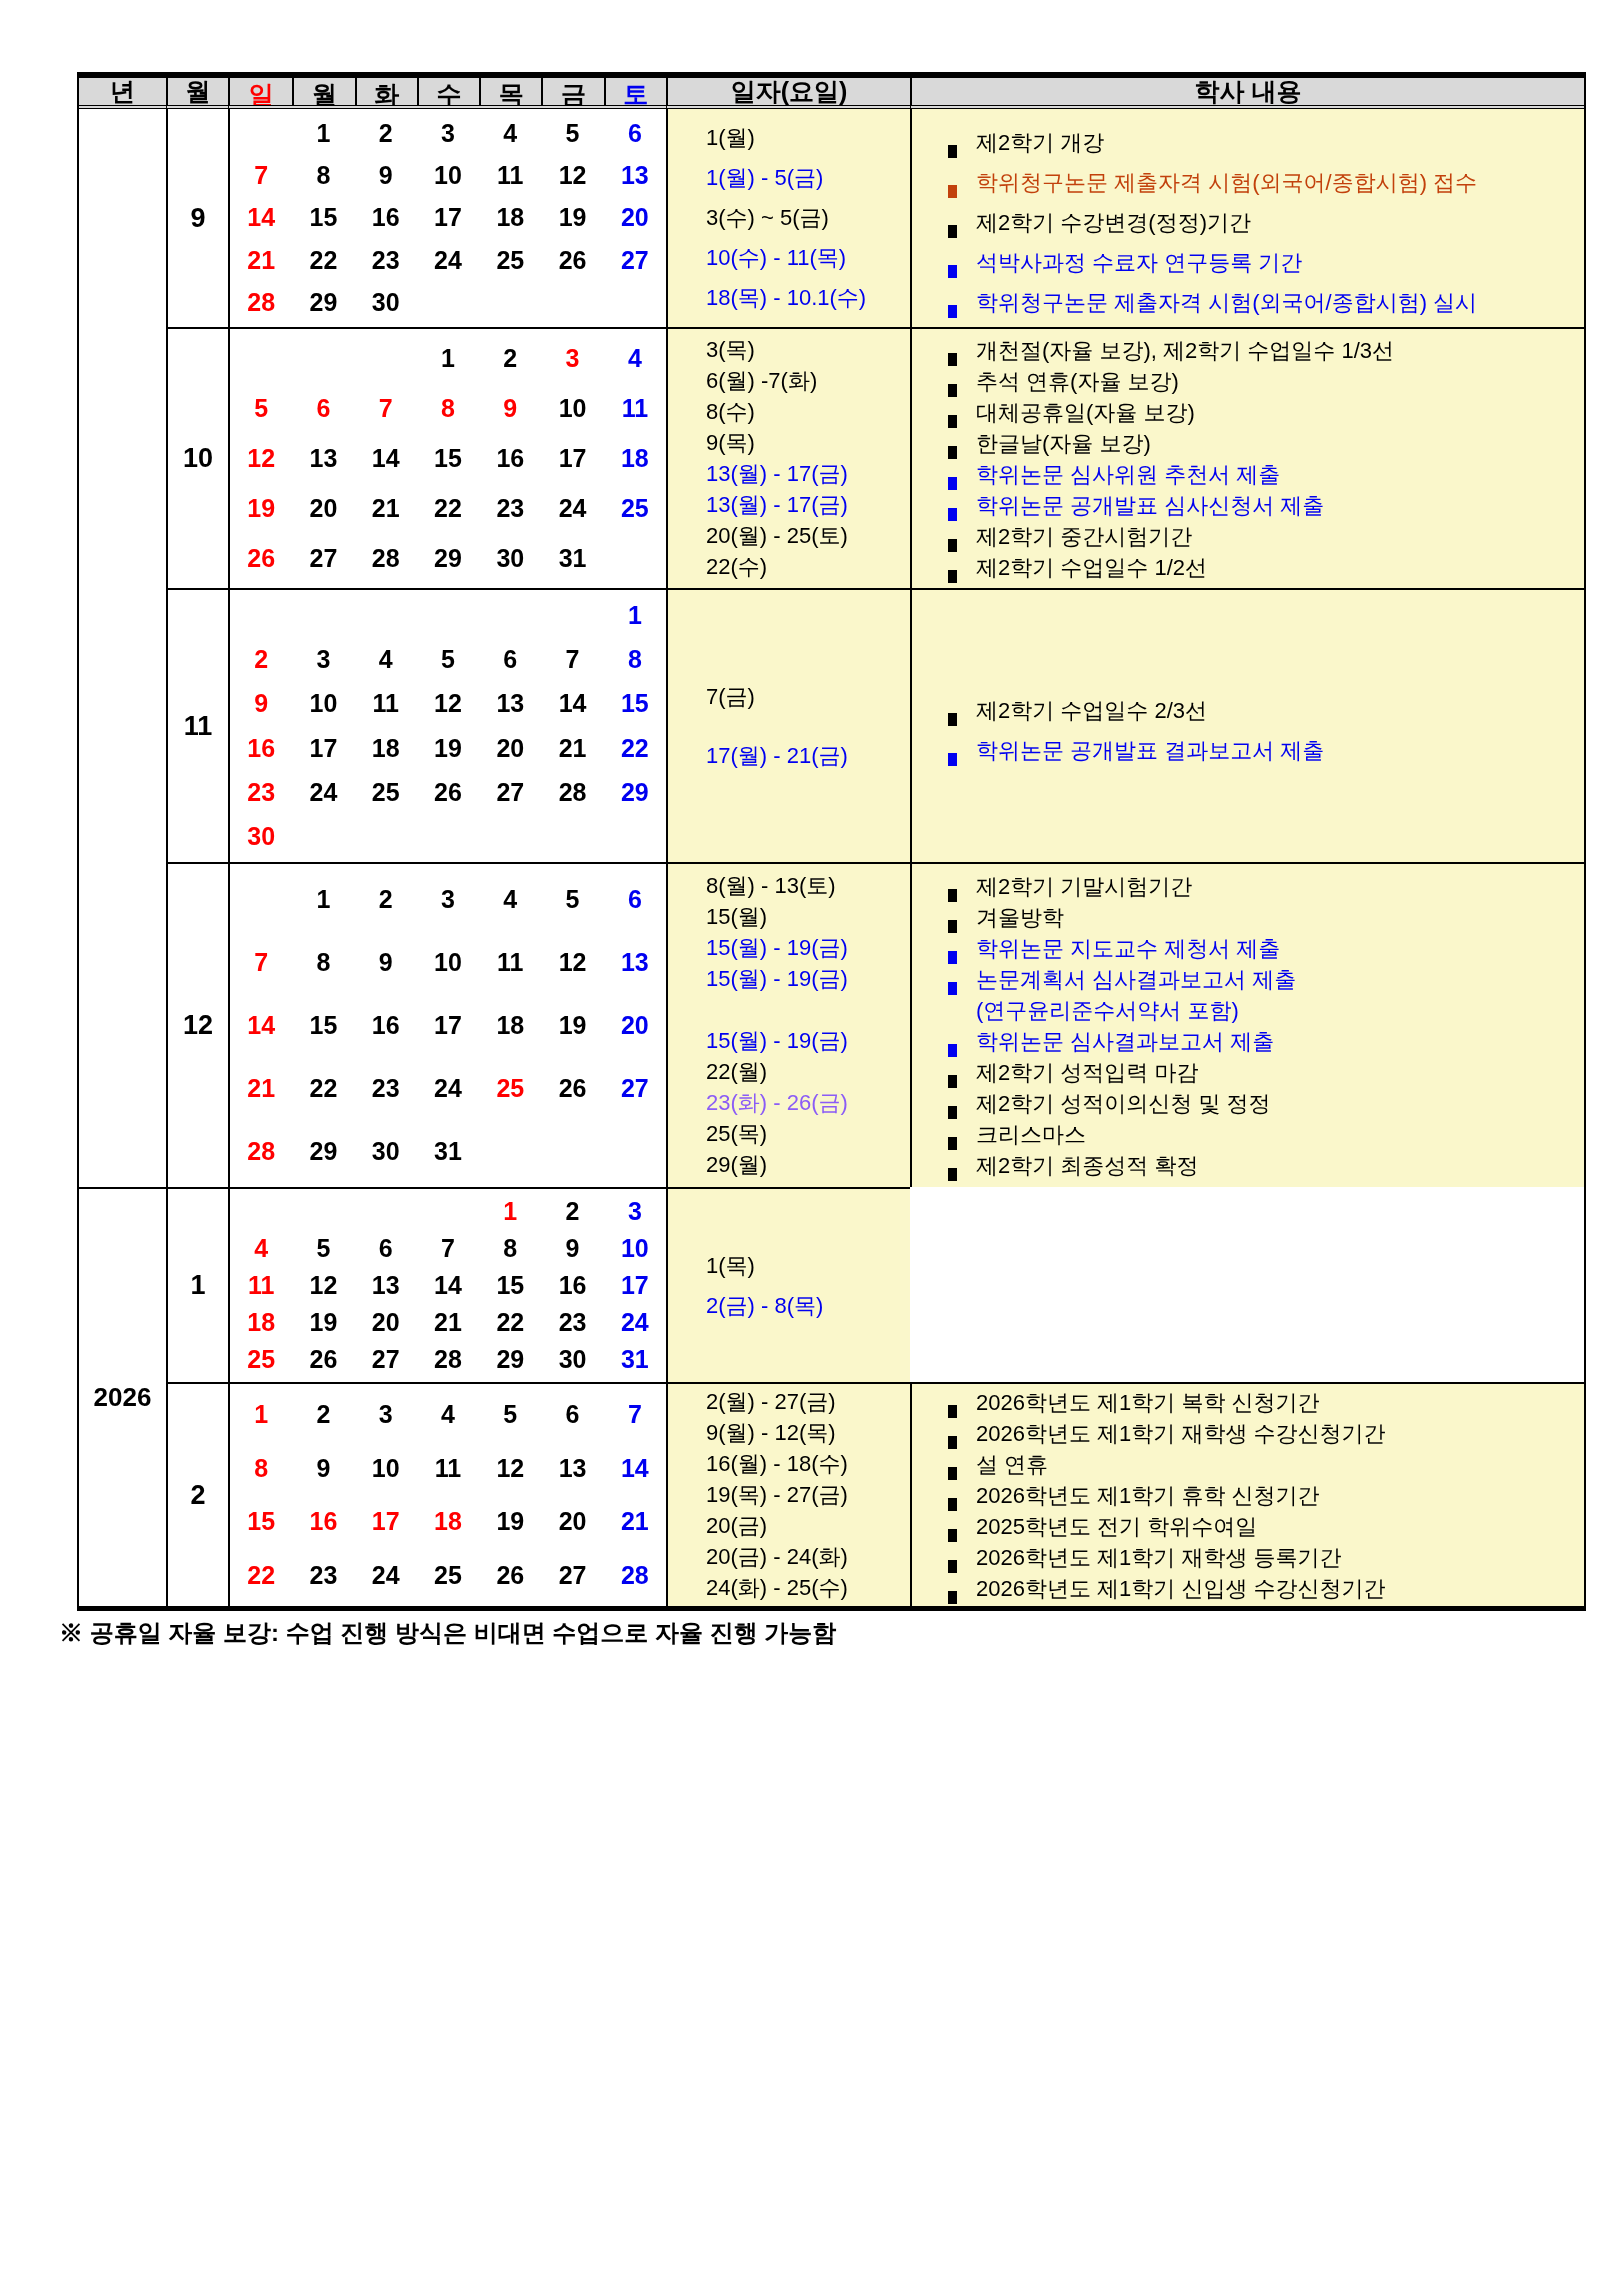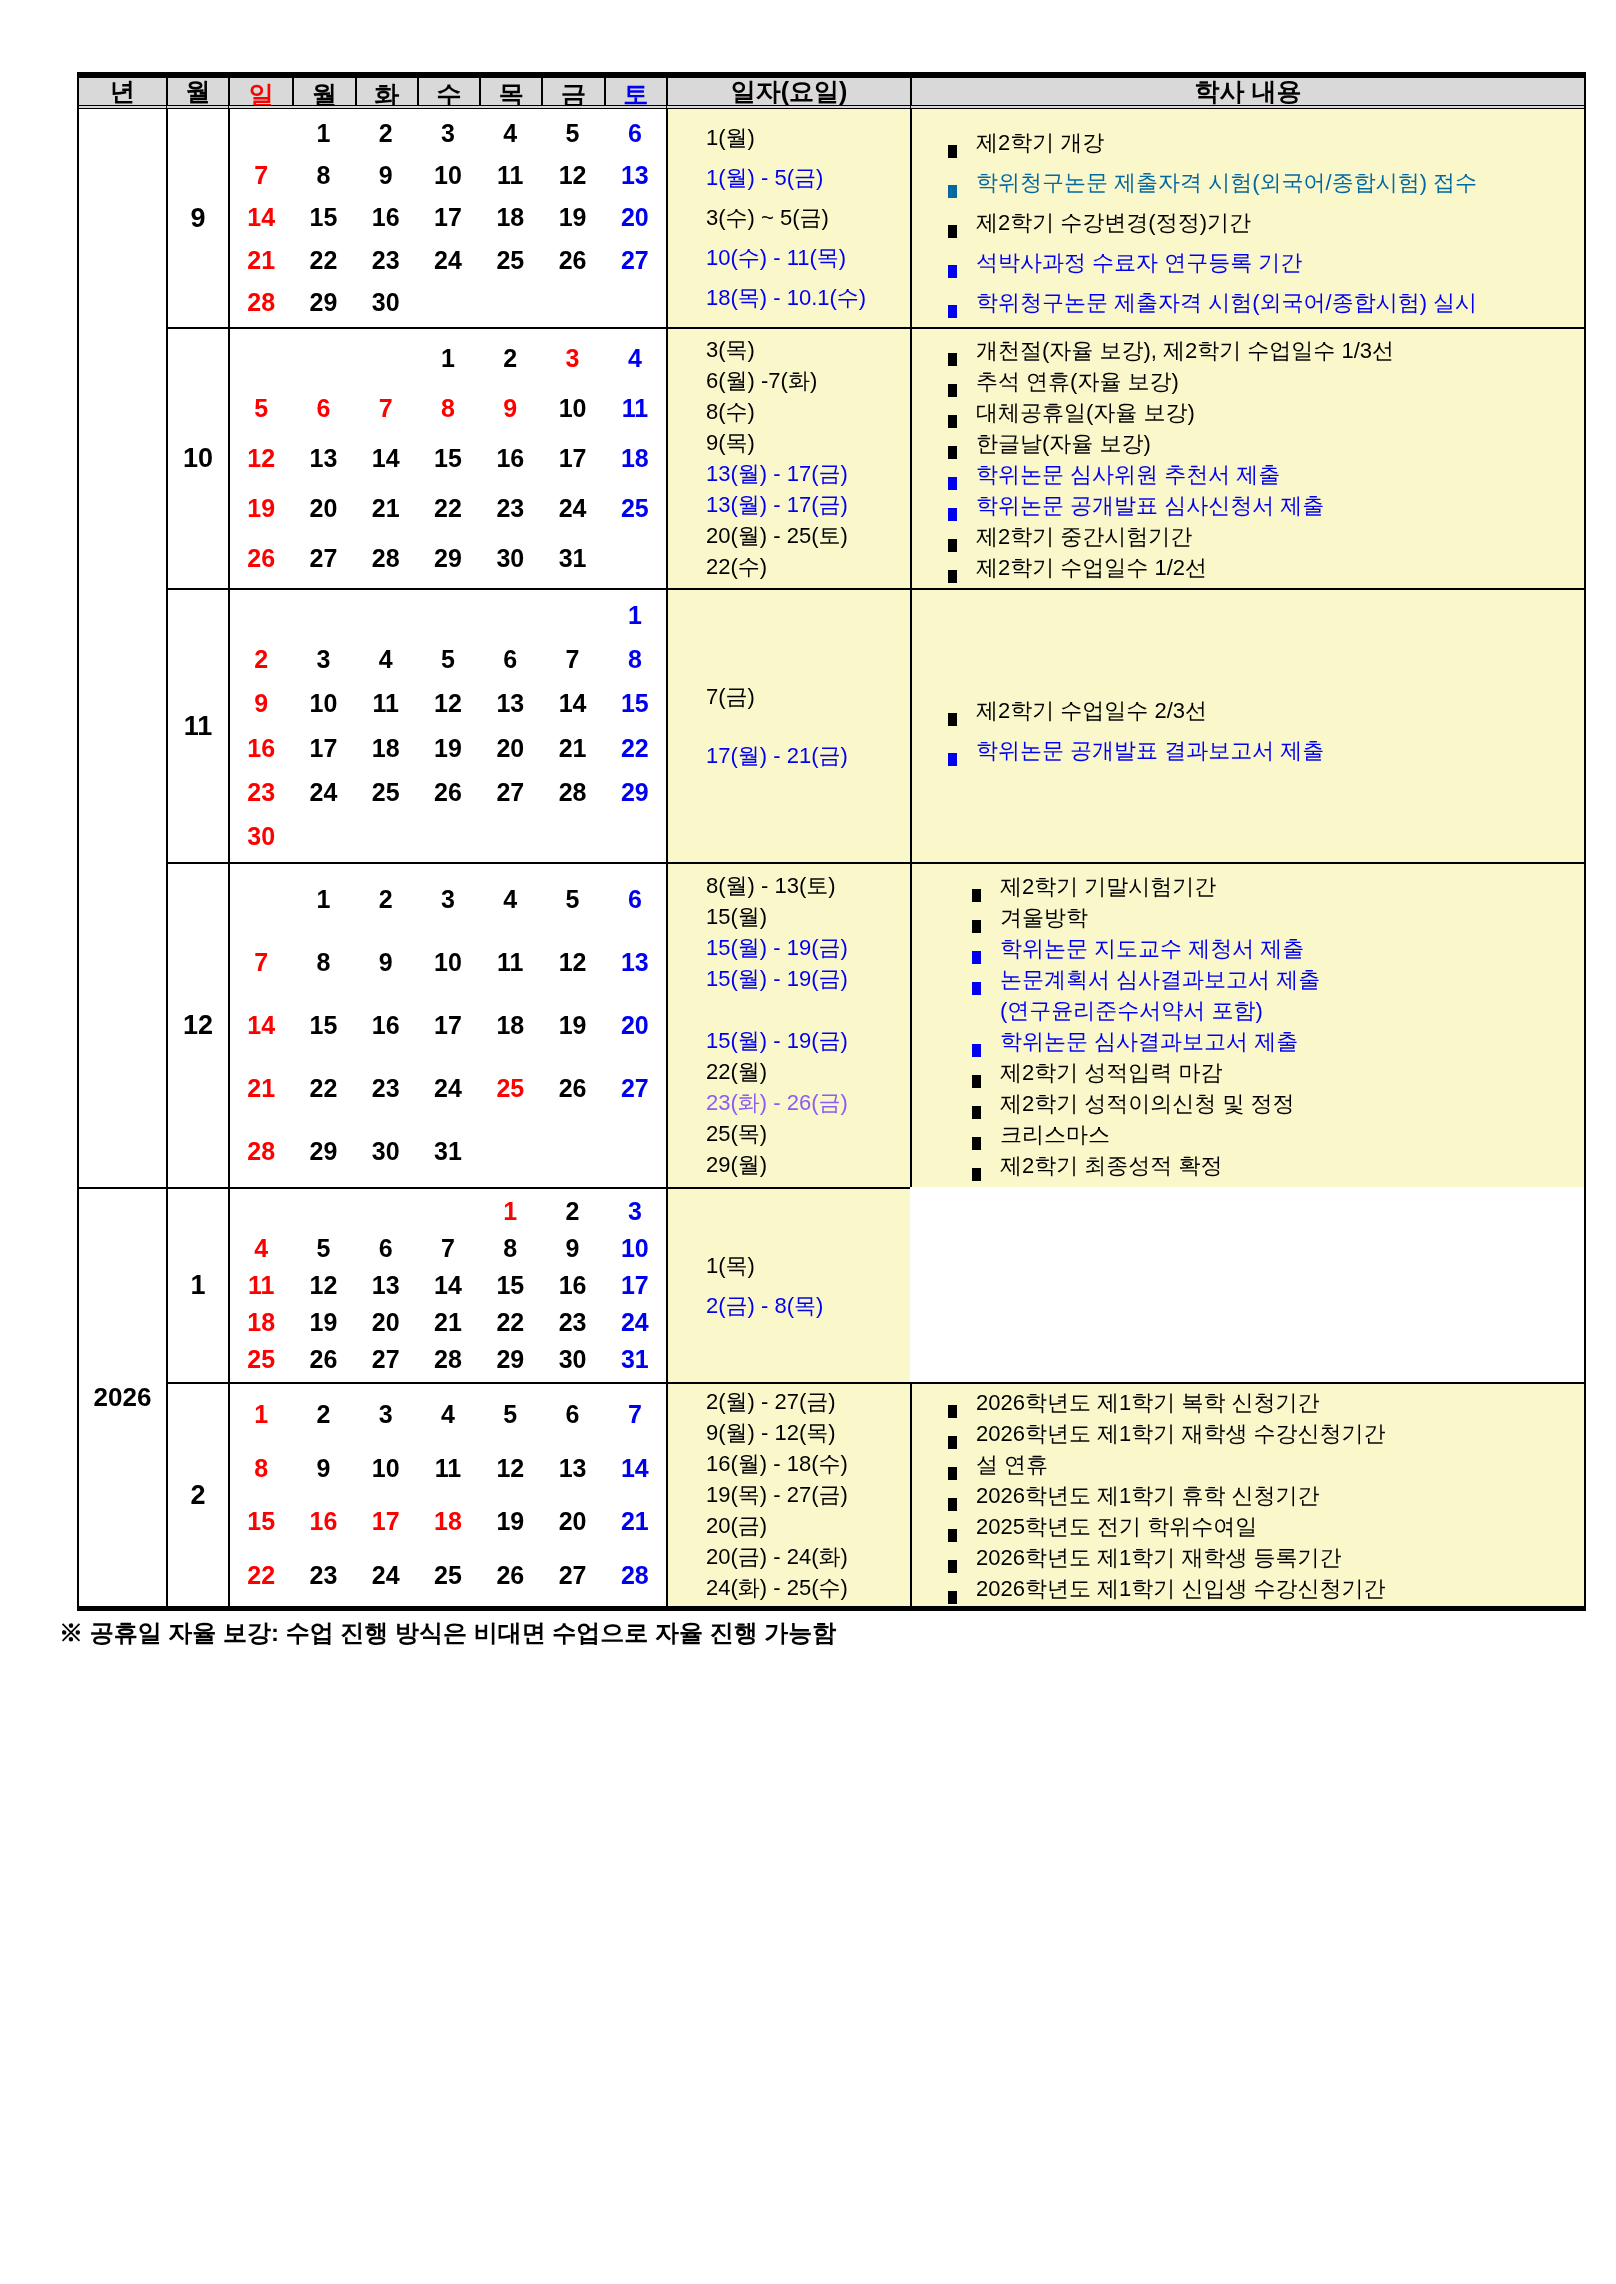--- a/index.html
+++ b/index.html
@@ -116,21 +116,21 @@
         <div class="dline" style="height: 40px; color: rgb(0, 0, 240);">1(월) - 5(금)</div>
         <div class="dline" style="height: 40px; color: rgb(0, 0, 0);">3(수) ~ 5(금)</div>
         <div class="dline" style="height: 40px; color: rgb(0, 0, 240);">10(수) - 11(목)</div>
         <div class="dline" style="height: 40px; color: rgb(0, 0, 240);">18(목) - 10.1(수)</div>
       </div>
       <div class="cell events vline yellow" style="grid-area: 2 / 5;">
         <div class="eline" style="height: 40px; color: rgb(0, 0, 0);">
           <div class="bullet"></div>
           <div class="etext">제2학기 개강</div>
         </div>
-        <div class="eline" style="height: 40px; color: #0369a1;">
+        <div class="eline" style="height: 40px; color: #c2410c;">
           <div class="bullet"></div>
           <div class="etext">학위청구논문 제출자격 시험(외국어/종합시험) 접수</div>
         </div>
         <div class="eline" style="height: 40px; color: rgb(0, 0, 0);">
           <div class="bullet"></div>
           <div class="etext">제2학기 수강변경(정정)기간</div>
         </div>
         <div class="eline" style="height: 40px; color: rgb(0, 0, 240);">
           <div class="bullet"></div>
           <div class="etext">석박사과정 수료자 연구등록 기간</div>
@@ -330,21 +330,21 @@
         <div class="dline" style="height: 31px; color: rgb(0, 0, 0);">15(월)</div>
         <div class="dline" style="height: 31px; color: rgb(0, 0, 240);">15(월) - 19(금)</div>
         <div class="dline" style="height: 31px; color: rgb(0, 0, 240);">15(월) - 19(금)</div>
         <div class="dline" style="height: 31px; color: rgb(0, 0, 240);"></div>
         <div class="dline" style="height: 31px; color: rgb(0, 0, 240);">15(월) - 19(금)</div>
         <div class="dline" style="height: 31px; color: rgb(0, 0, 0);">22(월)</div>
         <div class="dline" style="height: 31px; color: #8b5cf6;">23(화) - 26(금)</div>
         <div class="dline" style="height: 31px; color: rgb(0, 0, 0);">25(목)</div>
         <div class="dline" style="height: 31px; color: rgb(0, 0, 0);">29(월)</div>
       </div>
-      <div class="cell events vline yellow hline" style="grid-area: 5 / 5; padding-left: 24px;">
+      <div class="cell events vline yellow hline" style="grid-area: 5 / 5;">
         <div class="eline" style="height: 31px; color: rgb(0, 0, 0);">
           <div class="bullet"></div>
           <div class="etext">제2학기 기말시험기간</div>
         </div>
         <div class="eline" style="height: 31px; color: rgb(0, 0, 0);">
           <div class="bullet"></div>
           <div class="etext">겨울방학</div>
         </div>
         <div class="eline" style="height: 31px; color: rgb(0, 0, 240);">
           <div class="bullet"></div>

